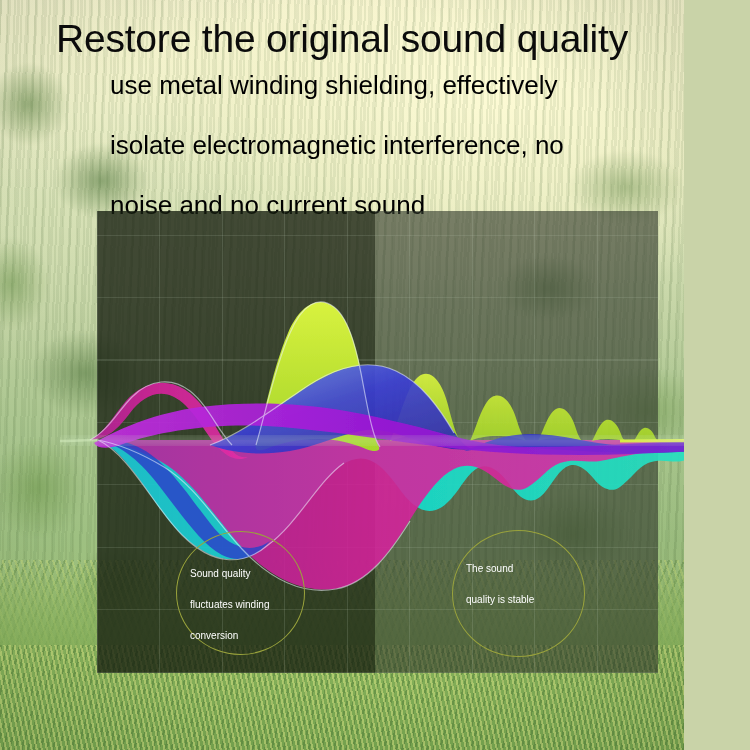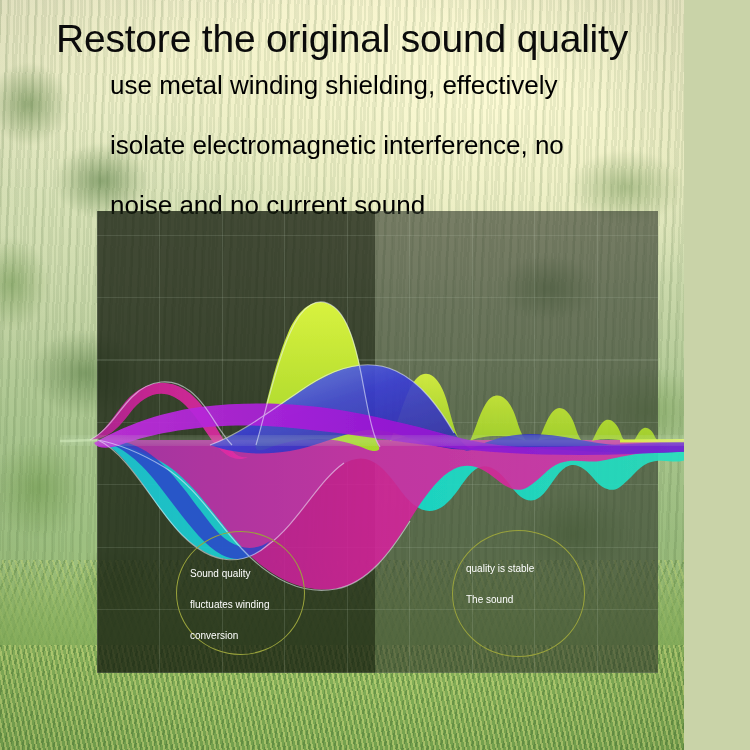--- a/index.html
+++ b/index.html
@@ -280,17 +280,17 @@
   <div class="circle c-left"></div>
   <div class="circle c-right"></div>
 
   <div class="callout co-left">
     <div>Sound quality</div>
     <div>fluctuates winding</div>
     <div>conversion</div>
   </div>
 
   <div class="callout co-right">
+    <div>The sound</div>
     <div>quality is stable</div>
-    <div>The sound</div>
   </div>
 
 </div>
 
 </body></html>

